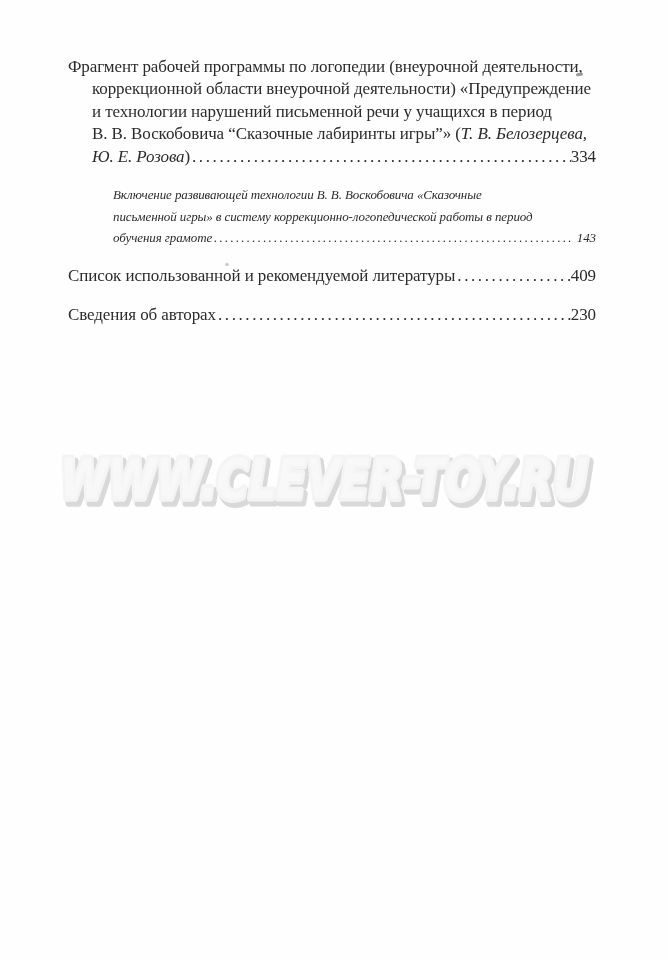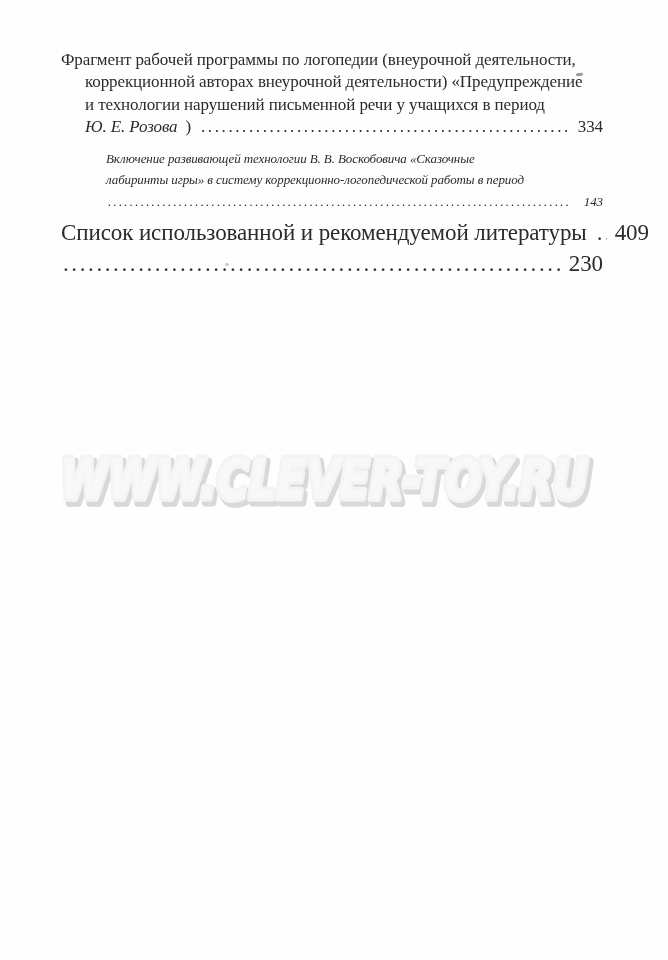--- a/index.html
+++ b/index.html
@@ -17,48 +17,47 @@
     height: 960px;
     background: #fefefe;
   }
   .toc {
     position: absolute;
     left: 52px;
     top: 40px;
     width: 560px;
     color: #2b2b2b;
   }
-  .entry { margin: 9px; font-family: Liberation Serif, serif; }
+  .entry { margin: 16px; font-family: Liberation Serif, serif; }
   .entry.main {
     font-size: 17px;
     line-height: 22.4px;
     letter-spacing: -0.1px;
   }
   .entry.sub {
     font-size: 13px;
     line-height: 21.7px;
     font-style: italic;
     margin-top: 2px;
     letter-spacing: -0.1px;
   }
   .entry.single {
-    font-size: 23px;
+    font-size: 17px;
     line-height: 22.4px;
     letter-spacing: -0.1px;
   }
   .e3 { margin-top: 2px; }
   .e4 { margin-top: 3px; }
   .line { white-space: nowrap; }
   .line.indent { padding-left: 24px; }
   .entry.sub .line { padding-left: 45px; }
   .it { font-style: italic; }
   .leaderline {
     display: flex;
     align-items: flex-start;
-    gap: 8px;
   }
   .leader {
     flex: 1 1 auto;
     overflow: hidden;
     white-space: nowrap;
     letter-spacing: 2.6px;
     margin-left: 2px;
     min-width: 10px;
   }
   .entry.sub .leader { letter-spacing: 2.2px; }
@@ -110,49 +109,54 @@
 </style>
 </head>
 <body>
 
 <div class="page">
 
   <div class="toc">
 
     <div class="entry main">
       <div class="line">Фрагмент рабочей программы по логопедии (внеурочной деятельности,</div>
-      <div class="line indent">коррекционной авторах внеурочной деятельности) «Предупреждение</div>
+      <div class="line indent">коррекционной области внеурочной деятельности) «Предупреждение</div>
       <div class="line indent">и технологии нарушений письменной речи у учащихся в период</div>
+      <div class="line indent">
+        <span>В. В. Воскобовича “Сказочные лабиринты игры”» (</span><span class="it">Т. В. Белозерцева,</span>
+      </div>
       <div class="line indent leaderline">
         <span class="it">Ю. Е. Розова</span>
           <span>) </span>
         <span class="leader">................................................................................................................................................................</span>
         <span class="page-num">334</span>
       </div>
     </div>
 
     <div class="entry sub">
       <div class="line">Включение развивающей технологии В. В. Воскобовича «Сказочные</div>
-      <div class="line">лабиринты игры» в систему коррекционно-логопедической работы в период</div>
+      <div class="line">письменной игры» в систему коррекционно-логопедической работы в период</div>
       <div class="line leaderline">
+        <span>обучения грамоте</span>
         <span class="leader">................................................................................................................................................................</span>
         <span class="page-num">143</span>
       </div>
     </div>
 
     <div class="entry single e3">
       <div class="line leaderline">
         <span>Список использованной и рекомендуемой литературы</span>
         <span class="leader">................................................................................................................................................................</span>
         <span class="page-num">409</span>
       </div>
     </div>
 
     <div class="entry single e4">
       <div class="line leaderline">
+        <span>Сведения об авторах </span>
         <span class="leader">................................................................................................................................................................</span>
         <span class="page-num">230</span>
       </div>
     </div>
 
   </div>
 
   <div class="watermark">
     <svg width="548" height="92" viewBox="0 0 548 92" xmlns="http://www.w3.org/2000/svg">
       <text class="wm-text wm-shadow" x="277" y="64" text-anchor="middle" textLength="528" lengthAdjust="spacingAndGlyphs">WWW.CLEVER-TOY.RU</text>

